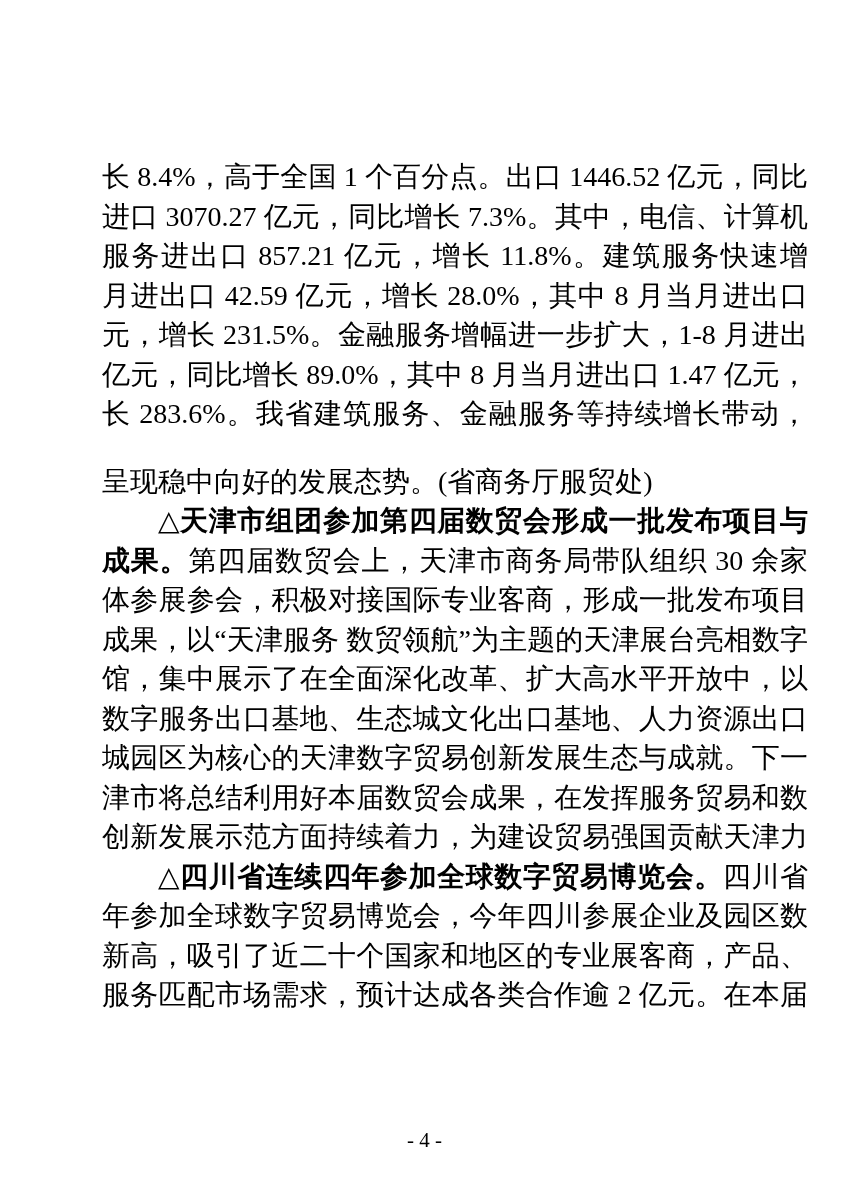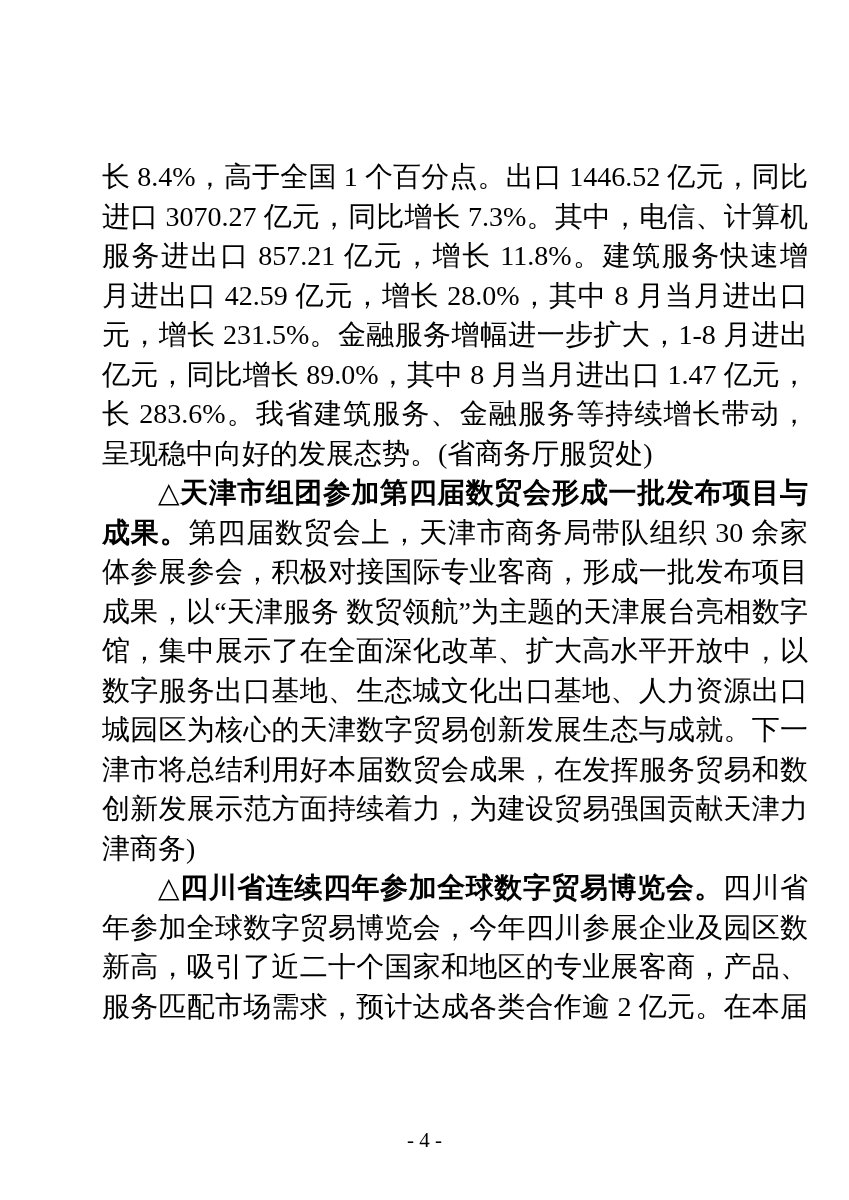--- a/index.html
+++ b/index.html
@@ -30,20 +30,21 @@
     font-size: 28px;
     line-height: 39.5px;
     height: 39.5px;
     color: #000000;
     text-align: justify;
     text-align-last: justify;
     overflow: hidden;
   }
   .line.last {
     text-align-last: left;
+    margin-top: 28px;
   }
   .line.indent {
     text-indent: 56px;
   }
   .seg { font-weight: normal; }
   .seg.bold {
     font-weight: 700;
     font-family: "Liberation Sans", "DejaVu Sans", sans-serif;
   }
   .footer {
@@ -75,21 +76,20 @@
       <div class="para">
         <div class="line indent"><span class="seg bold">△天津市组团参加第四届数贸会形成一批发布项目与创新</span></div>
         <div class="line"><span class="seg bold">成果。</span><span class="seg">第四届数贸会上，天津市商务局带队组织 30 余家相关主</span></div>
         <div class="line"><span class="seg">体参展参会，积极对接国际专业客商，形成一批发布项目与创新</span></div>
         <div class="line"><span class="seg">成果，以“天津服务 数贸领航”为主题的天津展台亮相数字文娱</span></div>
         <div class="line"><span class="seg">馆，集中展示了在全面深化改革、扩大高水平开放中，以经开区</span></div>
         <div class="line"><span class="seg">数字服务出口基地、生态城文化出口基地、人力资源出口基地滨</span></div>
         <div class="line"><span class="seg">城园区为核心的天津数字贸易创新发展生态与成就。下一步，天</span></div>
         <div class="line"><span class="seg">津市将总结利用好本届数贸会成果，在发挥服务贸易和数字贸易</span></div>
         <div class="line"><span class="seg">创新发展示范方面持续着力，为建设贸易强国贡献天津力量。(天</span></div>
-        <div class="line last"><span class="seg">津商务)</span></div>
       </div>
       <div class="para">
         <div class="line indent"><span class="seg bold">△四川省连续四年参加全球数字贸易博览会。</span><span class="seg">四川省连续四</span></div>
         <div class="line"><span class="seg">年参加全球数字贸易博览会，今年四川参展企业及园区数量再创</span></div>
         <div class="line"><span class="seg">新高，吸引了近二十个国家和地区的专业展客商，产品、技术与</span></div>
         <div class="line"><span class="seg">服务匹配市场需求，预计达成各类合作逾 2 亿元。在本届数贸会</span></div>
       </div>
     </div>
   <div class="footer">- 4 -</div>
 </div>

